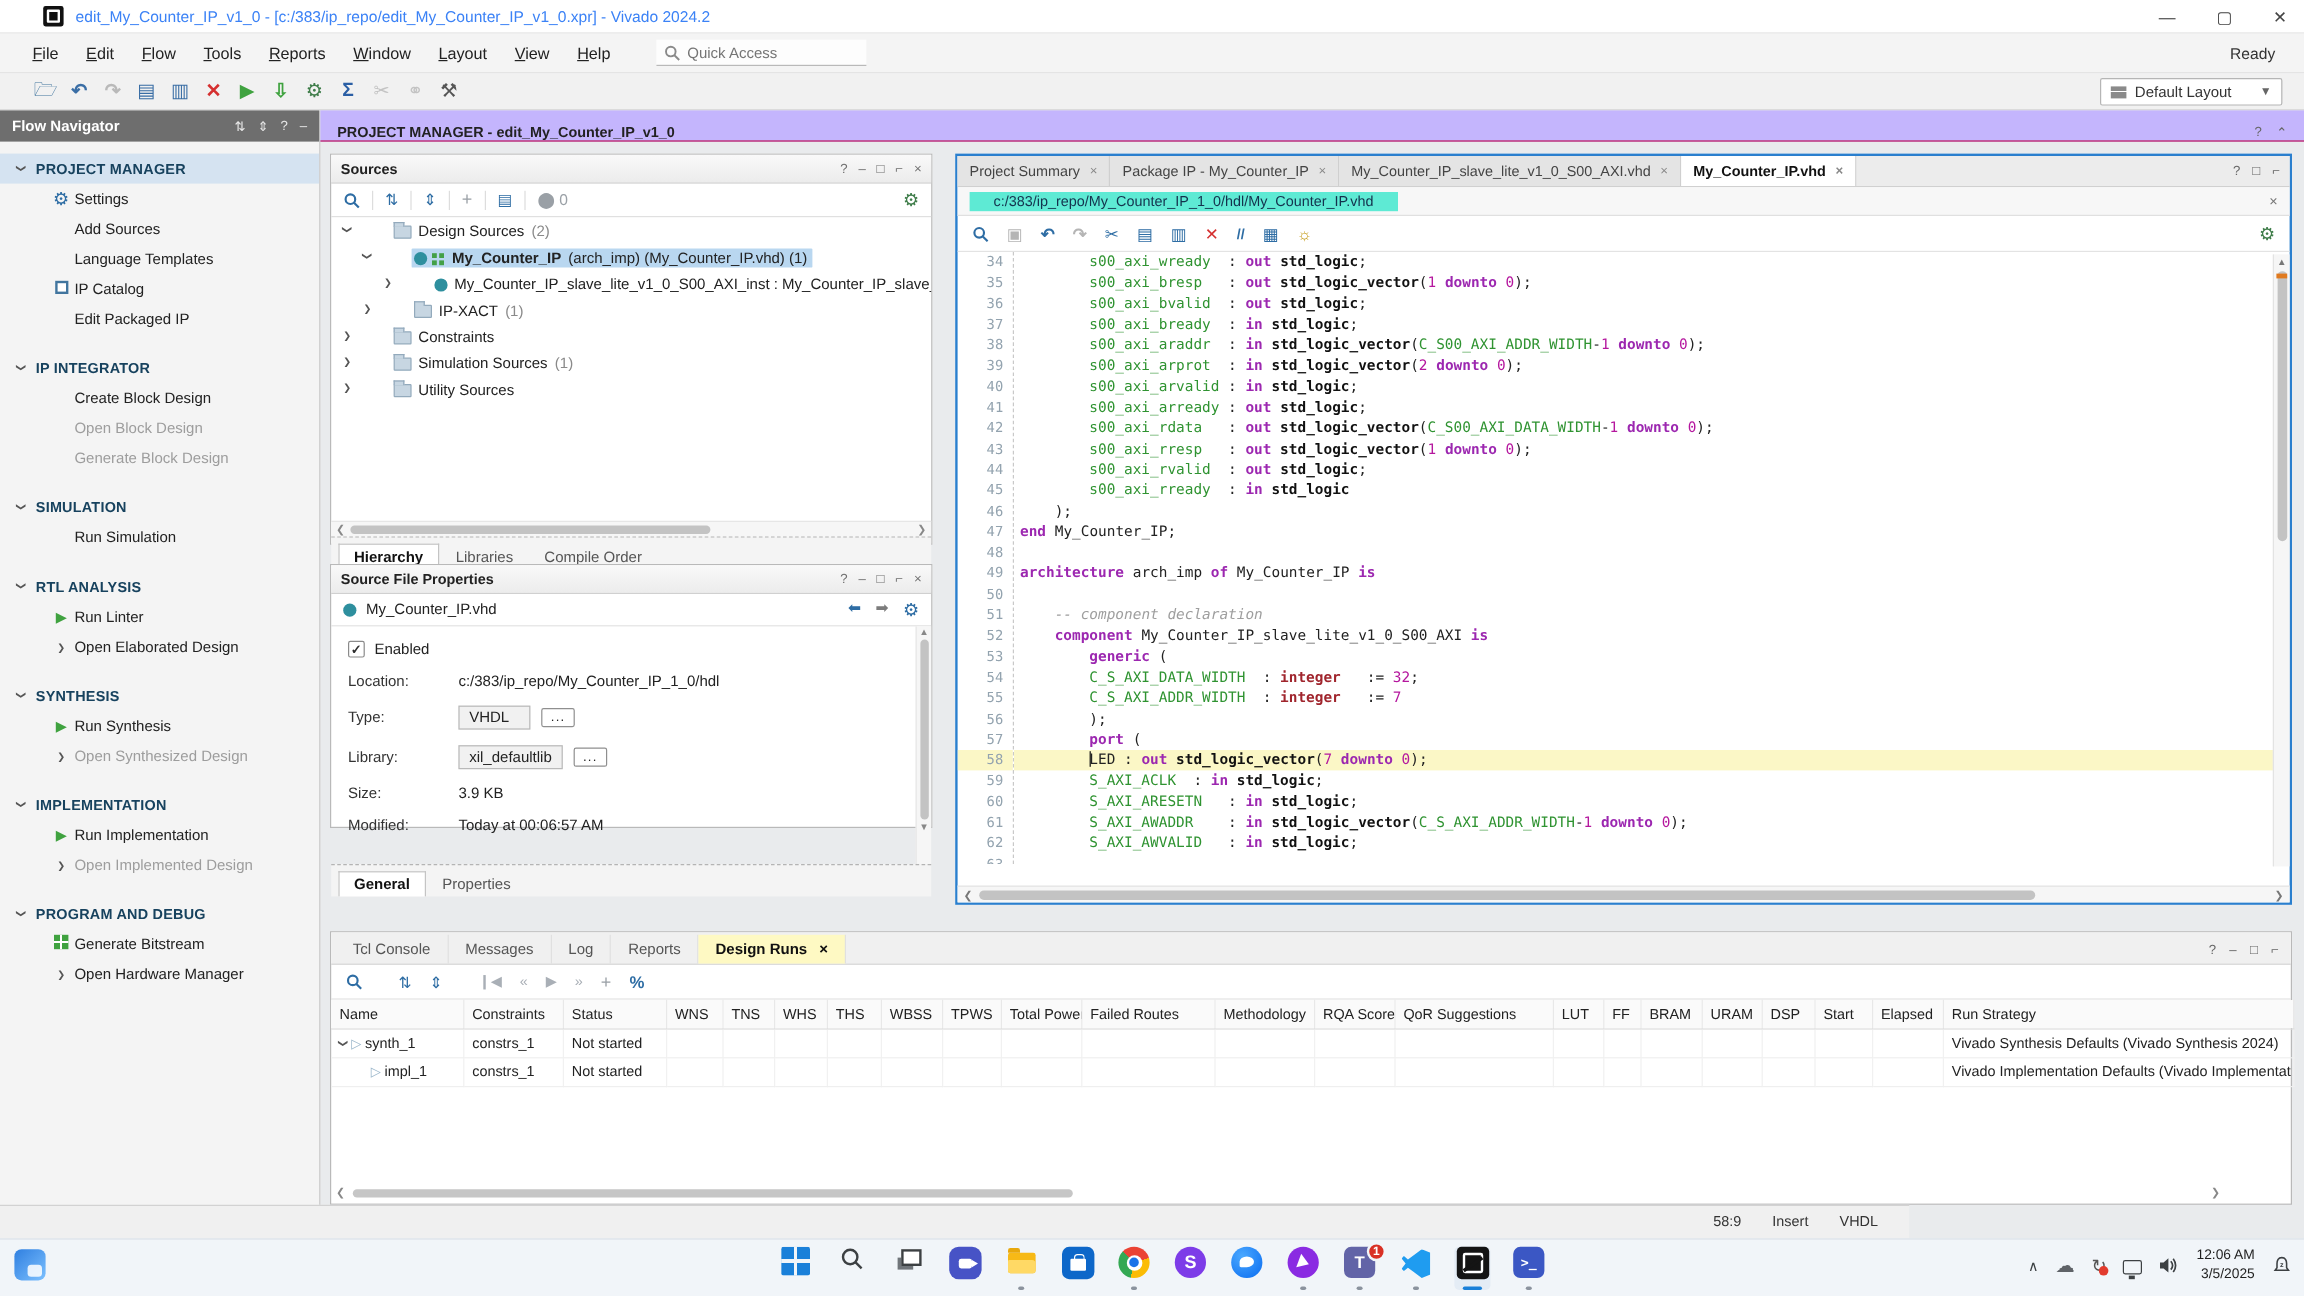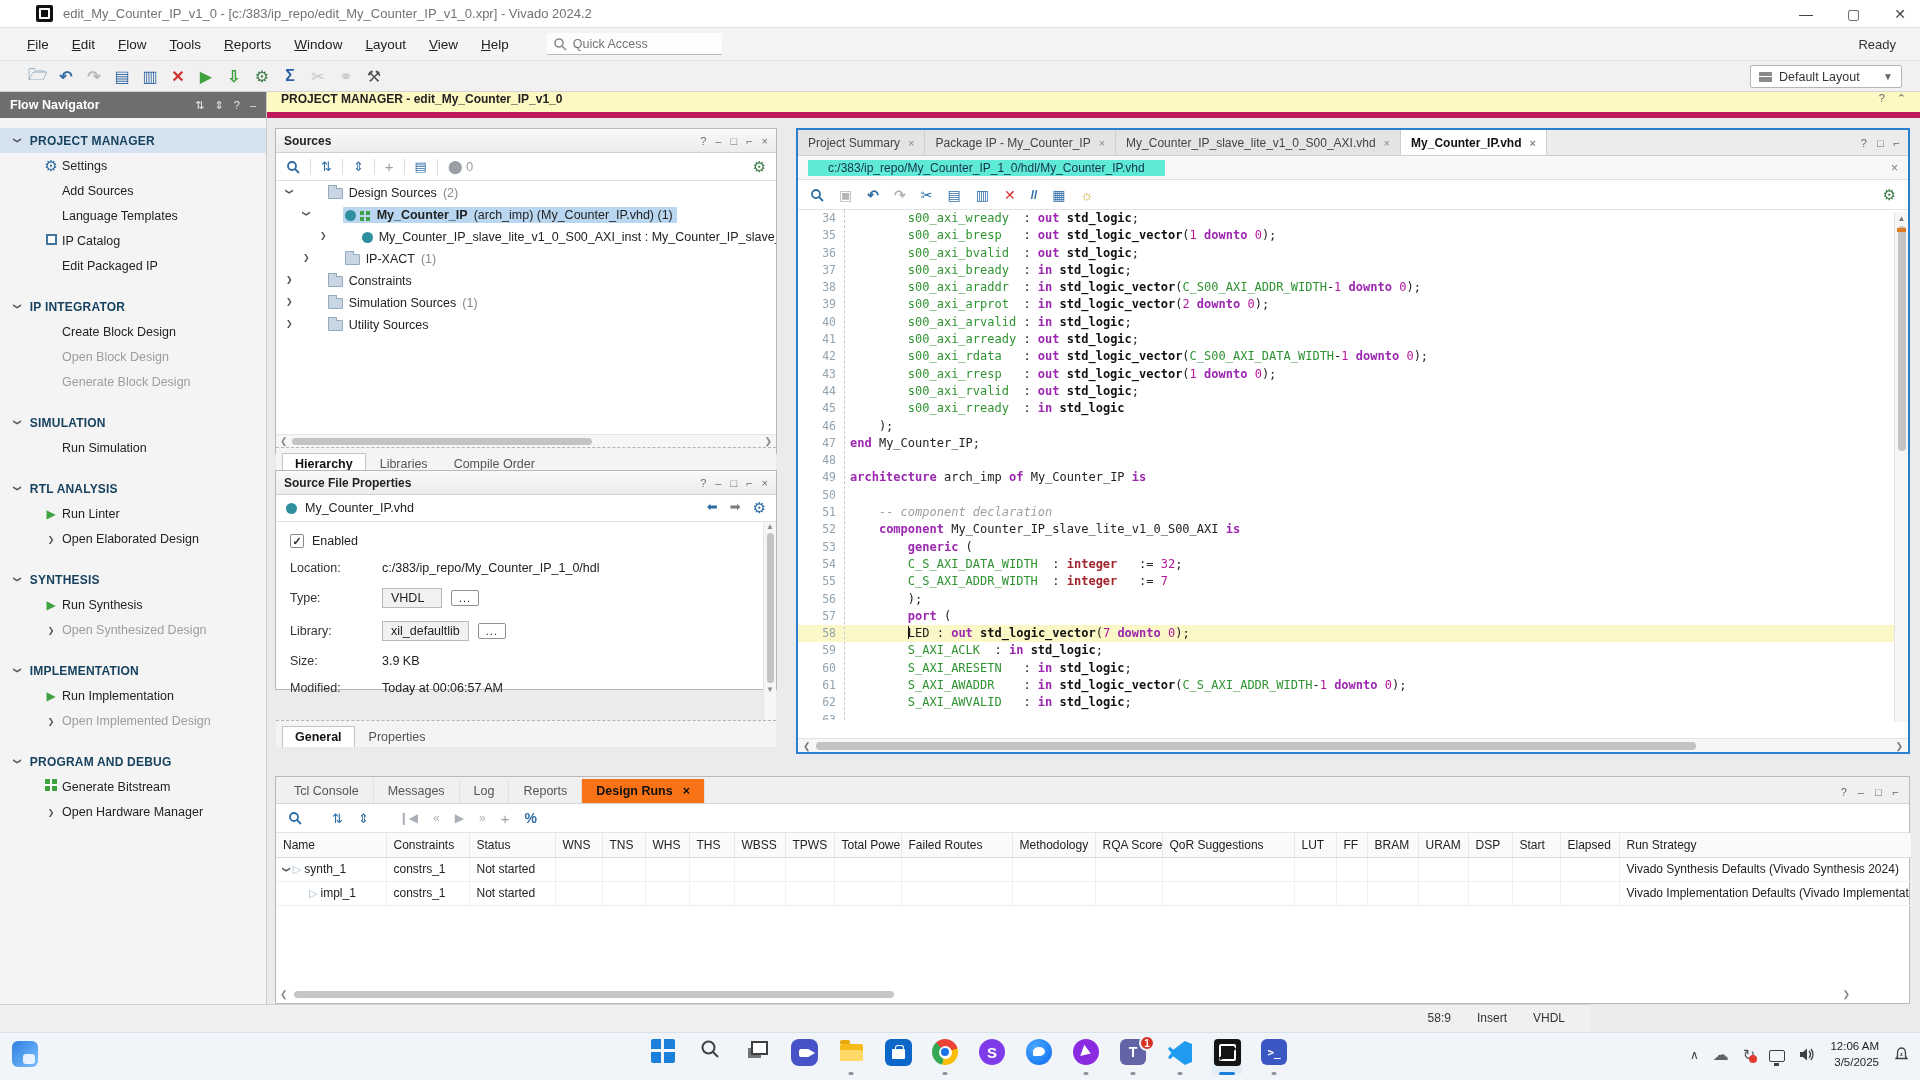--- a/index.html
+++ b/index.html
@@ -4,21 +4,21 @@
 <style>
   * { margin:0; padding:0; box-sizing:border-box; }
   html,body { width:1920px; height:1080px; overflow:hidden; }
   body { font-family:"Liberation Sans", sans-serif; font-size:13px; color:#222; background:#e9ebed; }
   .screen { position:relative; width:1920px; height:1080px; }
 
   
   .titlebar { position:absolute; left:0; top:0; width:1920px; height:28px; background:#ffffff; border-bottom:1px solid #e2e2e2; display:flex; align-items:center; }
   .app-logo { width:17px; height:17px; background:#111; color:#fff; margin-left:36px; border-radius:2px; position:relative; }
   .app-logo::after{ content:""; position:absolute; inset:3px; border:2px solid #fff; border-radius:1px; }
-  .titlebar .title { margin-left:10px; font-size:13px; color:#737373; }
+  .titlebar .title { margin-left:10px; font-size:13px; color:#3b82f6; }
   .win-controls { position:absolute; right:14px; top:0; height:28px; display:flex; align-items:center; gap:34px; color:#444; font-size:14px; }
 
   
   .menubar { position:absolute; left:0; top:28px; width:1920px; height:33px; background:#f4f4f4; display:flex; align-items:center; border-bottom:1px solid #e4e4e4; }
   .menu-item { display:inline-block; padding:4px 10px; margin-left:3px; font-size:13.5px; color:#222; }
   .menu-item::first-letter { text-decoration:underline; }
   .quick-access { margin-left:28px; display:flex; align-items:center; gap:6px; width:175px; height:22px; border-bottom:1px solid #b9b9b9; background:#fdfdfd; padding:0 6px; }
   .quick-access input { border:none; outline:none; background:transparent; font-size:12.5px; width:130px; color:#555; font-family:"Liberation Sans",sans-serif;}
   .ready-label { position:absolute; right:24px; font-size:13px; color:#333; }
 
@@ -43,21 +43,21 @@
   .chev { display:inline-block; font-size:11px; color:#555; transform:rotate(90deg); font-family:"DejaVu Sans Mono",monospace; }
   .chev.closed { transform:none; }
   .gear { color:#2e6da4; font-size:15px; }
   .play-tri { color:#3fa23f; font-size:12px; }
   .chip-ico { display:inline-block; width:11px; height:11px; border:2px solid #41759e; background:#fff; }
   .grid-ico { display:inline-block; width:12px; height:12px; background:
       linear-gradient(to right, transparent 5px, #fff 5px, #fff 7px, transparent 7px),
       linear-gradient(to bottom, transparent 5px, #fff 5px, #fff 7px, transparent 7px), #3fa23f; }
 
   
-  .ws-header { position:absolute; left:267px; top:92px; width:1653px; height:26px; background:#fef9c3; border-bottom:6px solid #be185d; display:flex; align-items:flex-start; padding:0 14px; font-weight:bold; font-size:12px; color:#222; }
+  .ws-header { position:absolute; left:267px; top:92px; width:1653px; height:26px; background:#c4b5fd; border-bottom:1px solid #be185d; display:flex; align-items:flex-end; padding:0 14px; font-weight:bold; font-size:12px; color:#222; }
   .ws-header .hicons { margin-left:auto; display:flex; gap:12px; color:#666; font-weight:normal; font-size:11px; }
 
   
   .panel { position:absolute; background:#fff; border:1px solid #b9b9b9; }
   .panel-header { height:24px; background:linear-gradient(#f9f9f9,#ececec); border-bottom:1px solid #d0d0d0; display:flex; align-items:center; padding:0 8px; font-weight:bold; font-size:12px; color:#222; }
   .panel-header .hicons { margin-left:auto; display:flex; gap:9px; color:#6f6f6f; font-weight:normal; font-size:11px; }
   .mini-toolbar { height:28px; border-bottom:1px solid #e0e0e0; display:flex; align-items:center; gap:14px; padding:0 10px; color:#2e6da4; }
   .mini-toolbar .sep { width:1px; height:16px; background:#ddd; margin:0 -4px; }
   .mag { width:14px; height:14px; }
   .gear-right { margin-left:auto; color:#3f7d4a; font-size:15px; }
@@ -122,21 +122,21 @@
   .ed-vscroll .arr { height:14px; text-align:center; font-size:8px; color:#777; line-height:14px;}
   .ed-vscroll .thumb { width:8px; margin:0 auto; height:225px; background:#c3c3c3; border-radius:4px; }
   .ed-vscroll .mark { position:absolute; right:2px; top:16px; width:9px; height:4px; background:#e07a1f; }
   .ed-hscroll { position:absolute; left:0; bottom:0; width:100%; height:14px; background:#f6f6f6; border-top:1px solid #e3e3e3; display:flex; align-items:center; color:#777; font-size:9px; }
   .ed-hscroll .thumb { height:8px; background:#c3c3c3; border-radius:4px; }
 
   
   .runs-panel { position:absolute; left:275px; top:776px; width:1635px; height:228px; background:#fff; border:1px solid #b9b9b9; }
   .rtab-bar { height:27px; background:#f0f0f0; border-bottom:1px solid #d6d6d6; display:flex; align-items:flex-end; padding-left:4px; }
   .rtab { padding:5px 14px; font-size:12.5px; color:#555; border-right:1px solid #e0e0e0;}
-  .rtab.active { background:#f97316; font-weight:bold; color:#111; display:flex; gap:10px; align-items:center;}
+  .rtab.active { background:#fef9c3; font-weight:bold; color:#111; display:flex; gap:10px; align-items:center;}
   .rtab-icons { margin-left:auto; display:flex; gap:11px; color:#666; font-size:11px; padding:0 10px 5px 0; }
   .runs-toolbar { height:29px; border-bottom:1px solid #e3e3e3; display:flex; align-items:center; gap:15px; padding:0 12px; color:#2e6da4; }
   .runs-toolbar .nav-ic { color:#a9afb6; font-size:12px; }
   .runs-toolbar .pct { font-weight:bold; color:#2e6da4; font-size:14px;}
   table.runs { border-collapse:collapse; table-layout:fixed; width:1633px; font-size:12px; }
   table.runs th { font-weight:normal; text-align:left; background:#fafafa; border-bottom:1px solid #dcdcdc; border-right:1px solid #e8e8e8; height:24px; padding:0 7px; color:#222; white-space:nowrap; overflow:hidden; }
   table.runs td { height:24px; border-bottom:1px solid #efefef; border-right:1px solid #f1f1f1; padding:0 7px; white-space:nowrap; overflow:hidden; color:#222;}
   .row-play { color:#9db8cc; font-size:11px; }
   .runs-hscroll { position:absolute; left:4px; bottom:3px; width:1570px; height:12px; display:flex; align-items:center; color:#888; font-size:9px; }
   .runs-hscroll .thumb { height:7px; width:600px; background:#c6c6c6; border-radius:4px; margin-left:6px;}

